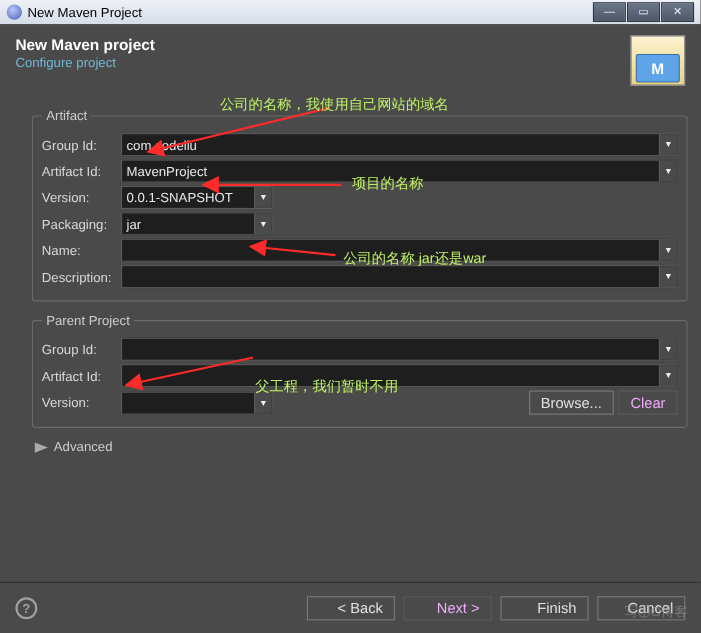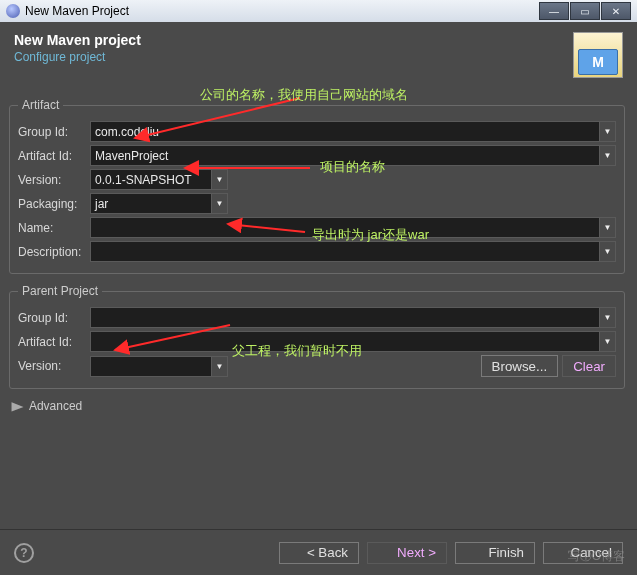--- a/index.html
+++ b/index.html
@@ -13,21 +13,21 @@
   .winbtn { width: 30px; height: 18px; background: linear-gradient(#6a7688,#4d5768); border: 1px solid #2f3640; display: flex; align-items: center; justify-content: center; color: #eef2f7; font-size: 10px; margin-right:1px;}
   .winbtn:last-child { margin-right: 6px; }
 
   
   .header { background: #4a4a4a; padding: 10px 14px 4px 14px; display: flex; align-items: flex-start; }
   .header-text h1 { font-size: 14px; font-weight: bold; color: #fff; }
   .header-text .sub { color: #6fb8d6; font-size: 12px; margin-top: 2px; }
   .wizimg { margin-left: auto; width: 50px; height: 46px; background: linear-gradient(#fdf3d2,#e9d57f); border: 1px solid #999; display:flex; align-items:flex-end; justify-content:center; }
   .wizimg .m { background: #5fa3e8; color: #fff; font-weight: bold; width: 40px; height: 26px; display:flex; align-items:center; justify-content:center; border:1px solid #3a6fa8; border-radius:2px; font-size:14px; margin-bottom:2px;}
 
-  .content { padding: 6px 12px 0 9px; }
+  .content { padding: 6px 12px 0 29px; }
 
   fieldset { border: 1px solid #6a6a6a; border-radius: 3px; padding: 6px 8px 8px 8px; margin-top: 10px; }
   legend { color: #ccc; padding: 0 4px; }
 
   .row { display: flex; align-items: center; margin: 3px 0; }
   .row label { width: 72px; color: #d8d8d8; }
 
   .field, .combo, .shortcombo {
     background: #1e1e1e; border: 1px solid #5a5a5a; height: 21px;
     color: #e8e8e8; padding: 0 4px; display:flex; align-items:center;
@@ -186,16 +186,16 @@
         <path d="M0,0 L8,4 L0,8 Z" fill="#ff2a2a"></path>
       </marker>
     </defs>
   <line x1="300" y1="98" x2="135" y2="138" stroke="#ff2a2a" stroke-width="2" marker-end="url(#ah)"></line>
   <line x1="310" y1="168" x2="185" y2="168" stroke="#ff2a2a" stroke-width="2" marker-end="url(#ah)"></line>
   <line x1="305" y1="232" x2="228" y2="224" stroke="#ff2a2a" stroke-width="2" marker-end="url(#ah)"></line>
   <line x1="230" y1="325" x2="115" y2="350" stroke="#ff2a2a" stroke-width="2" marker-end="url(#ah)"></line>
 </svg>
 <div class="anno" style="top:86px; left:200px;">公司的名称，我使用自己网站的域名</div>
 <div class="anno" style="top:158px; left:320px;">项目的名称</div>
-<div class="anno" style="top:226px; left:312px;">导出时为 jar还是war</div>
+<div class="anno" style="top:226px; left:312px;">公司的名称 jar还是war</div>
 <div class="anno" style="top:342px; left:232px;">父工程，我们暂时不用</div>
 
 <div class="watermark">写①O博客</div>
 
 </body></html>

